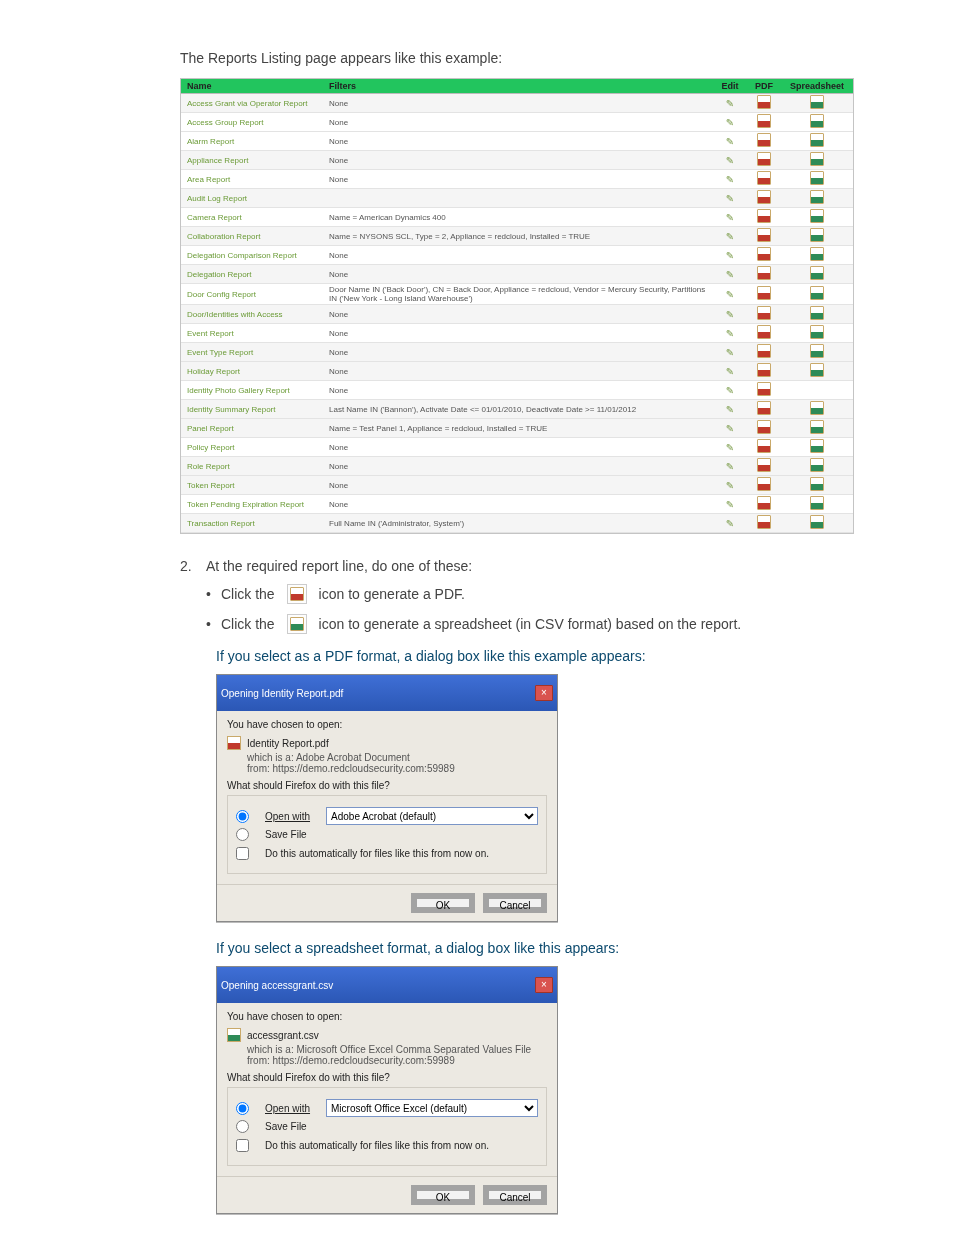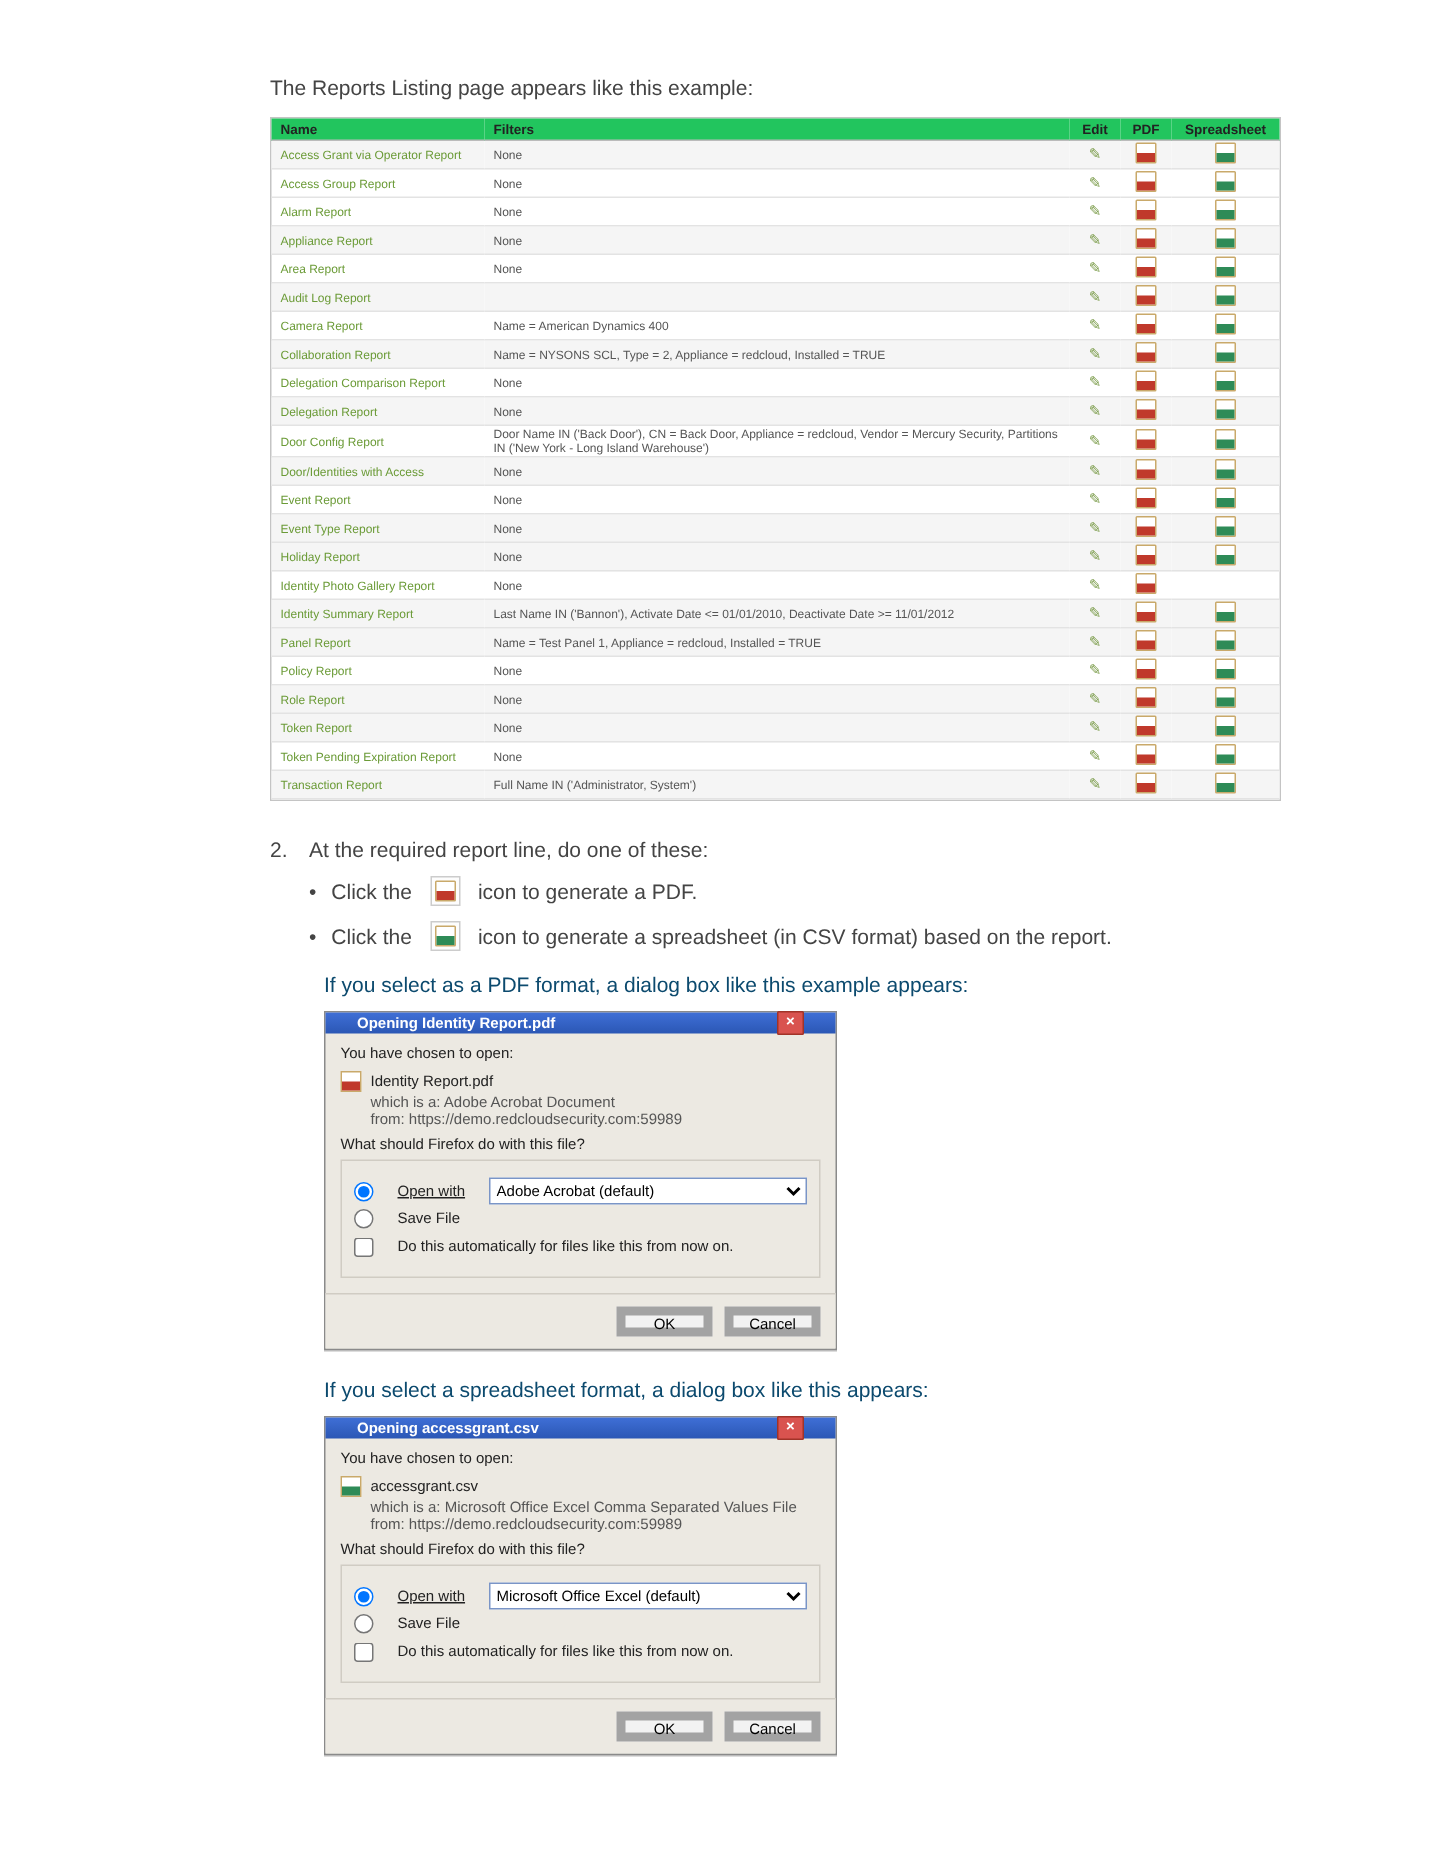--- a/index.html
+++ b/index.html
@@ -26,21 +26,21 @@
   .xls::after{content:"";position:absolute;left:1px;right:1px;bottom:1px;height:6px;background:#2e8b57}
   
   .step{display:flex;gap:10px;margin:24px 0 10px 0;font-size:14px;color:#444}
   .step .num{min-width:16px}
   .bullets{margin:0 0 14px 26px;padding:0;list-style:none}
   .bullets li{font-size:14px;margin:10px 0;color:#444;display:flex;align-items:center;gap:8px}
   .bullets li::before{content:"•";color:#444;margin-right:2px}
   .inline-icon{display:inline-flex;align-items:center;justify-content:center;width:18px;height:18px;border:1px solid #ccc;background:#fdfdfd;margin:0 4px}
   
   .dlg{width:340px;border:1px solid #8a8a8a;background:#ece9e2;font-size:10px;margin:10px 0 18px 36px;box-shadow:0 1px 0 #bbb}
-  .dlg .titlebar{display:flex;align-items:center;justify-content:space-between;height:14px;padding:0 21px;background:linear-gradient(#3f6fd6,#2b57b5);color:#fff;font-weight:bold}
+  .dlg .titlebar{display:flex;align-items:center;justify-content:space-between;height:36px;padding:0 4px;background:linear-gradient(#3f6fd6,#2b57b5);color:#fff;font-weight:normal}
   .dlg .titlebar .close{width:16px;height:14px;background:#d9534f;border:1px solid #a13328;color:#fff;display:flex;align-items:center;justify-content:center;font-size:10px;line-height:1;border-radius:1px}
   .dlg .body{padding:8px 10px 10px 10px}
   .dlg .chosen{margin-bottom:6px}
   .dlg .fname{font-weight:normal;margin:2px 0;display:flex;align-items:center;gap:6px}
   .fname .fileico{width:14px;height:14px;display:inline-block;position:relative}
   .fname .fileico.pdfv::before{content:"";position:absolute;inset:0;background:#fff;border:1px solid #c9a96a}
   .fname .fileico.pdfv::after{content:"";position:absolute;left:1px;right:1px;bottom:1px;height:6px;background:#c0392b}
   .fname .fileico.xlsv::before{content:"";position:absolute;inset:0;background:#fff;border:1px solid #c9a96a}
   .fname .fileico.xlsv::after{content:"";position:absolute;left:1px;right:1px;bottom:1px;height:6px;background:#2e8b57}
   .dlg .meta{margin-left:20px;color:#555}

